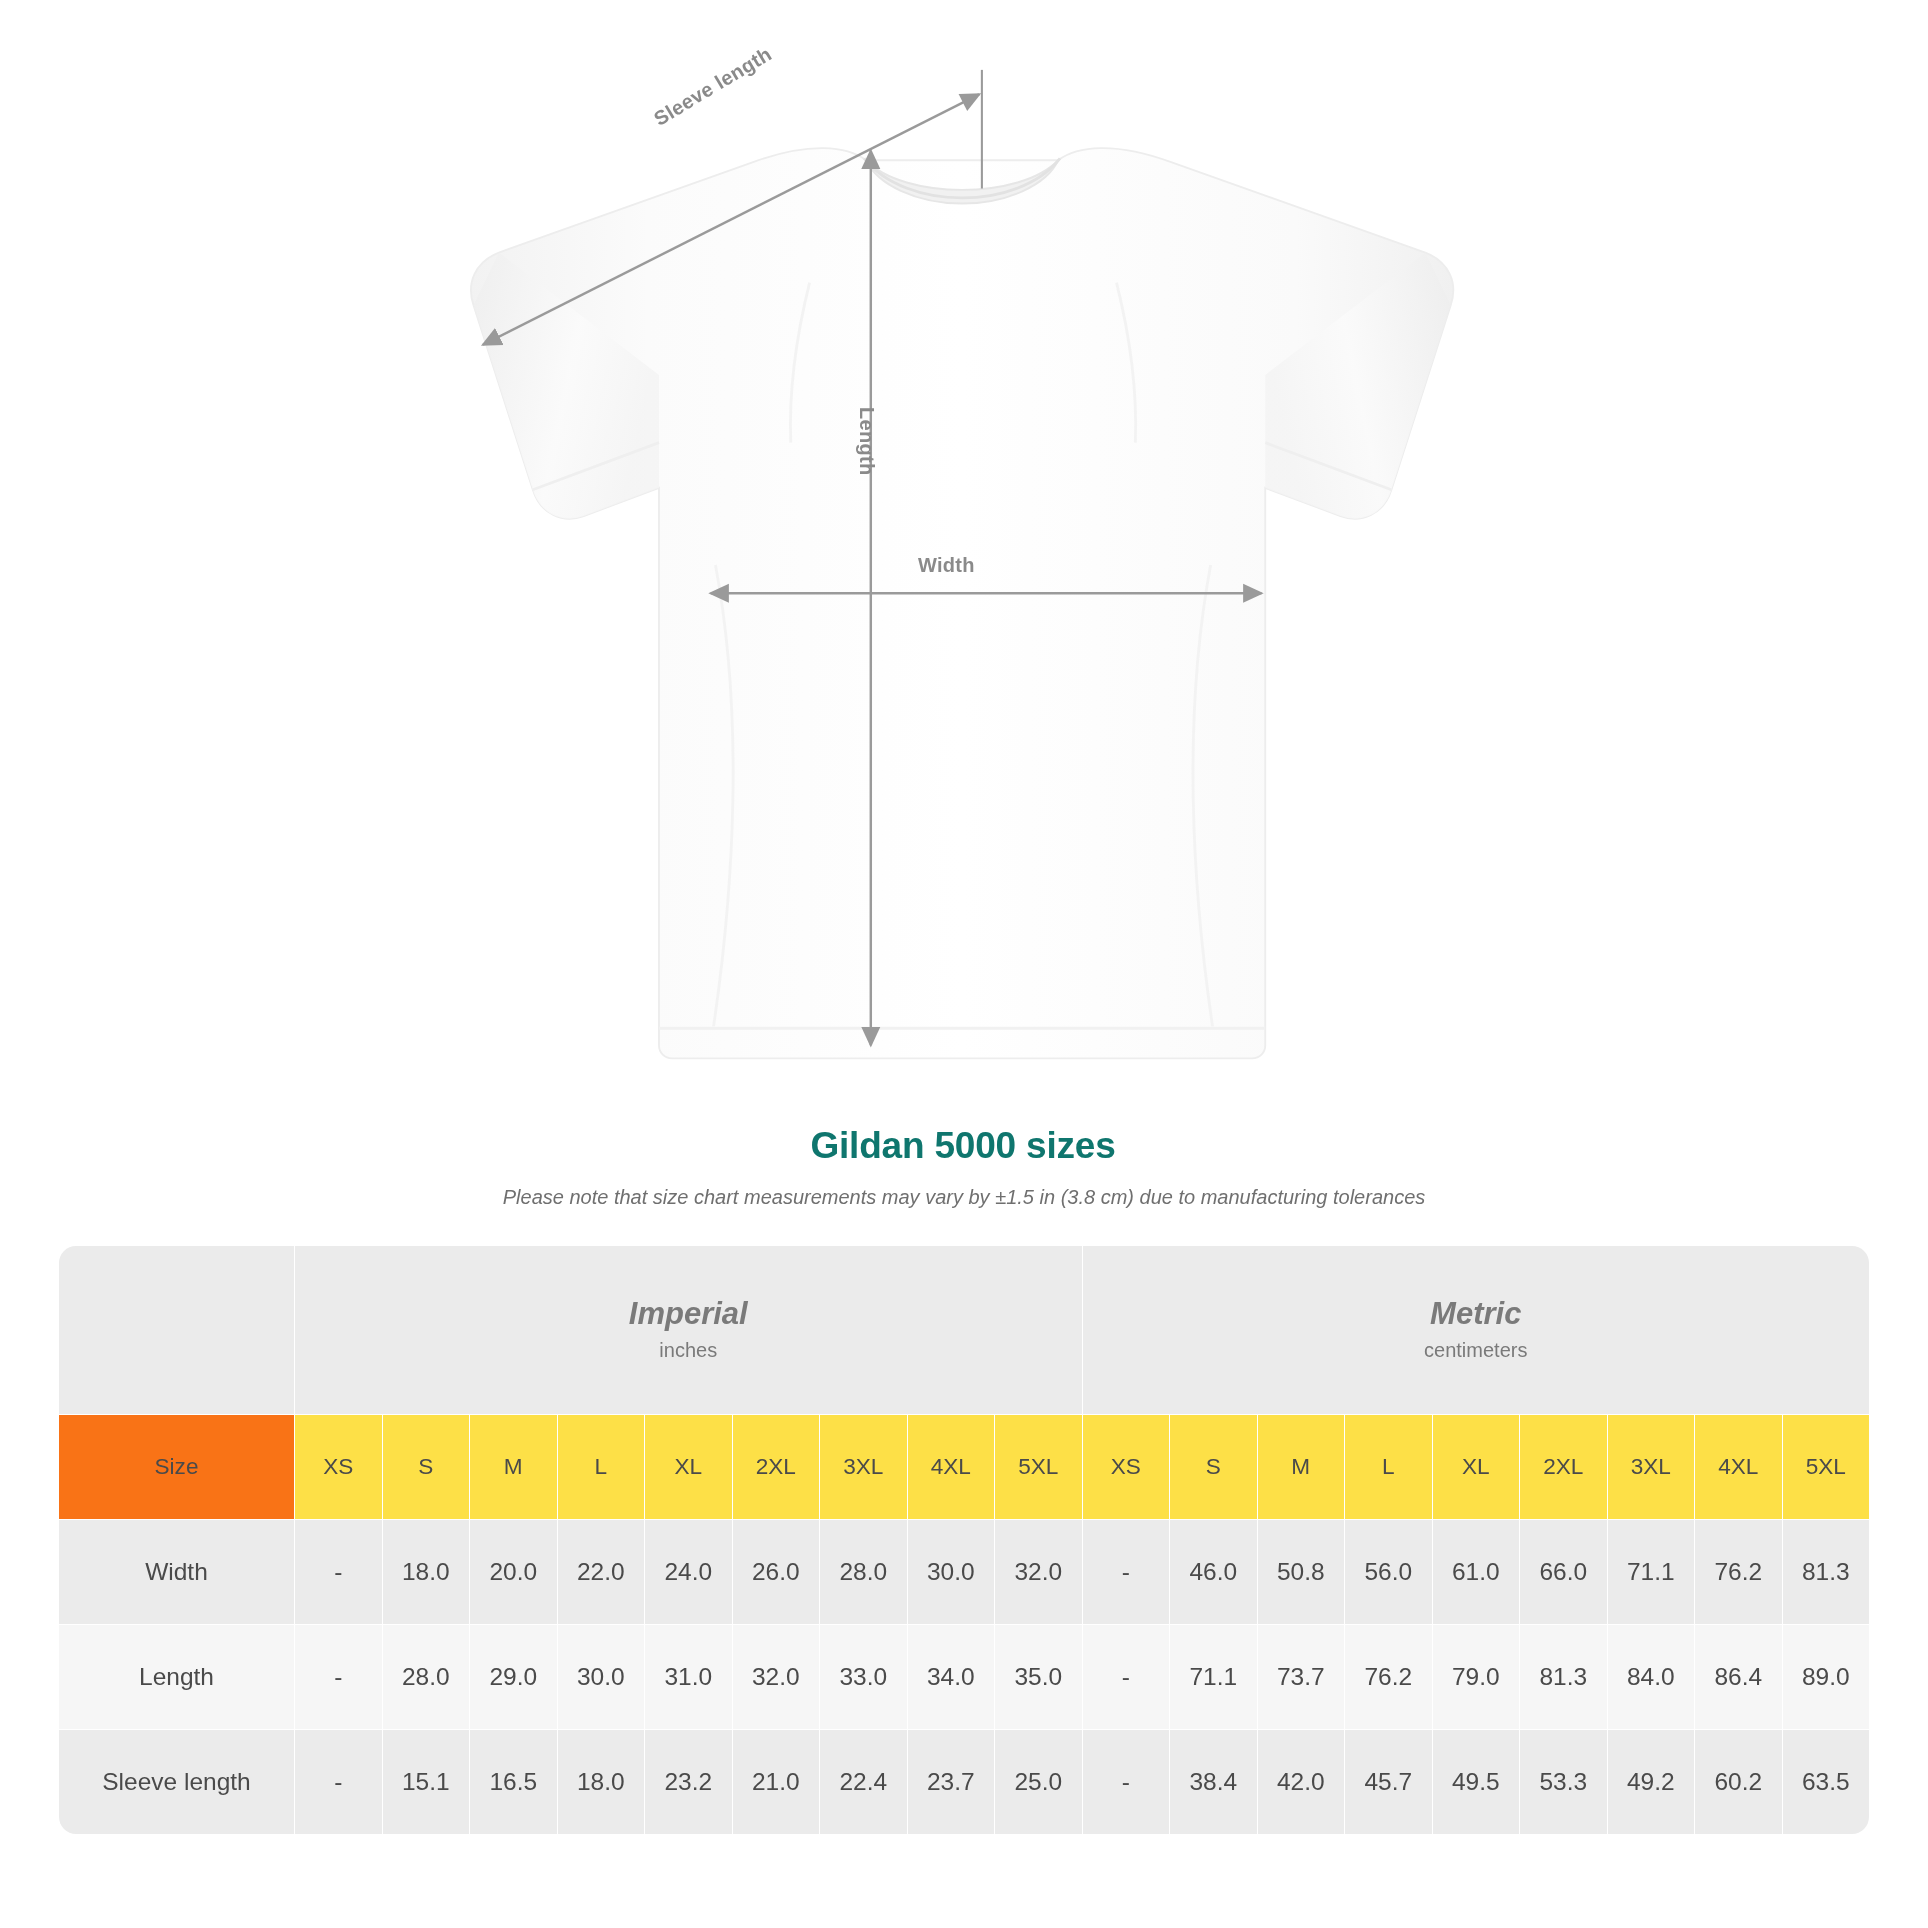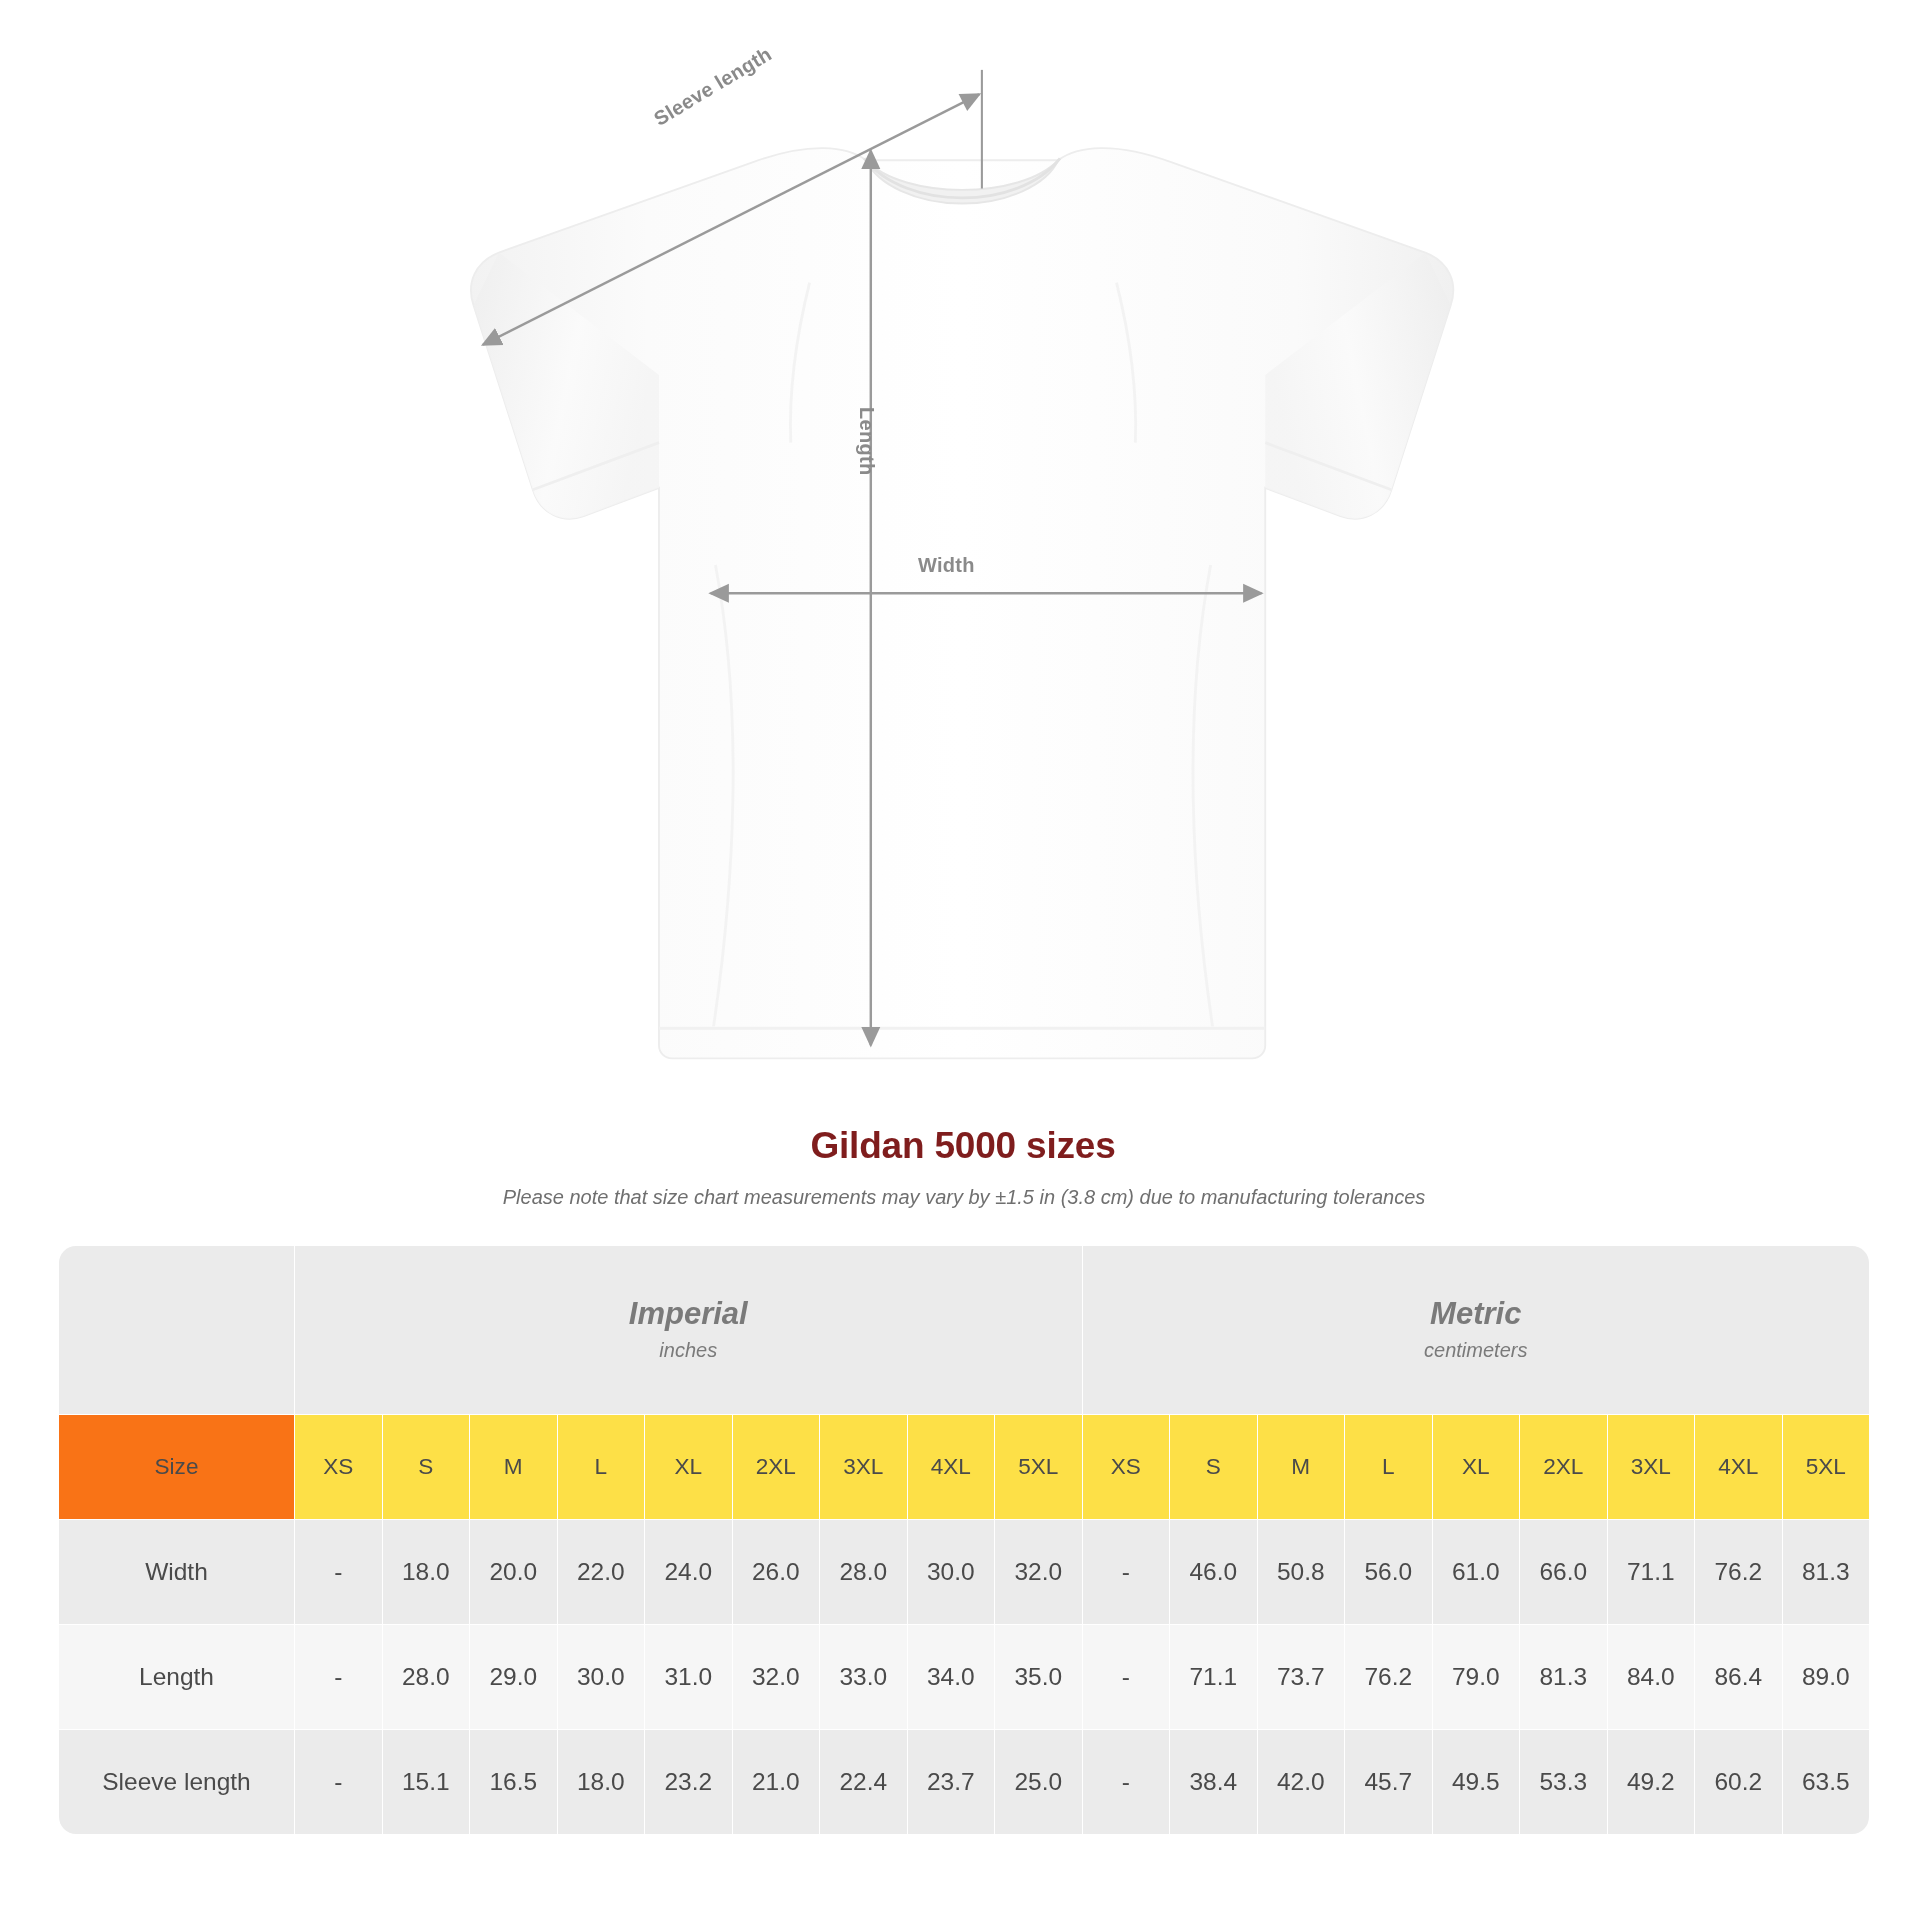--- a/index.html
+++ b/index.html
@@ -52,21 +52,21 @@
   }
 
   
   .titleblock {
     text-align: center;
     margin-top: 9.4px;
   }
   .chart-title {
     font-size: 37px;
     font-weight: bold;
-    color: #7f1d1d;
+    color: #0f766e;
     margin: 0 2px 19px 0;
     letter-spacing: -0.2px;
   }
   .chart-note {
     font-size: 20px;
     font-style: italic;
     color: #6f6f6f;
     margin: 8px;
   }
 
@@ -95,21 +95,20 @@
   }
   .unit-cell .unit-name {
     font-size: 31px;
     font-style: italic;
     font-weight: bold;
     color: #7a7a7a;
     line-height: 1.25;
   }
   .unit-cell .unit-sub {
     font-size: 20px;
-    font-style: italic;
     color: #7a7a7a;
     line-height: 1.6;
     text-align: center;
   }
   .corner-tl { border-top-left-radius: 17px; }
   .corner-tr { border-top-right-radius: 17px; }
 
   
   .hdr-row td {
     height: 104px;

